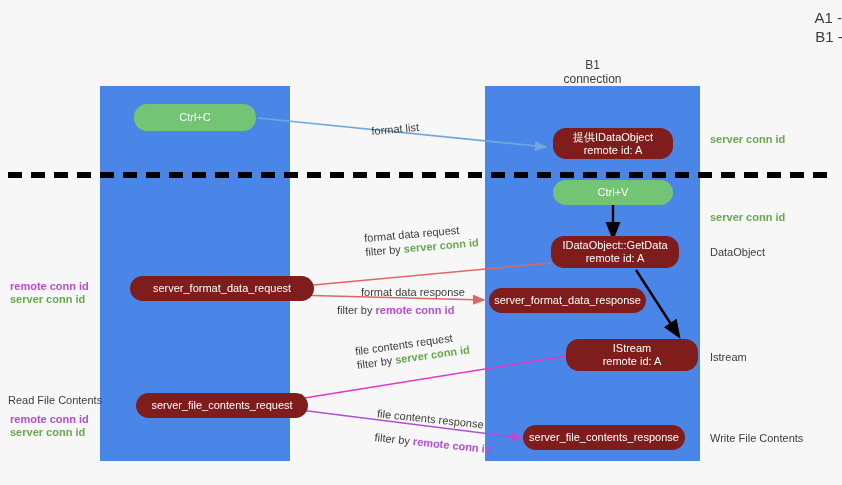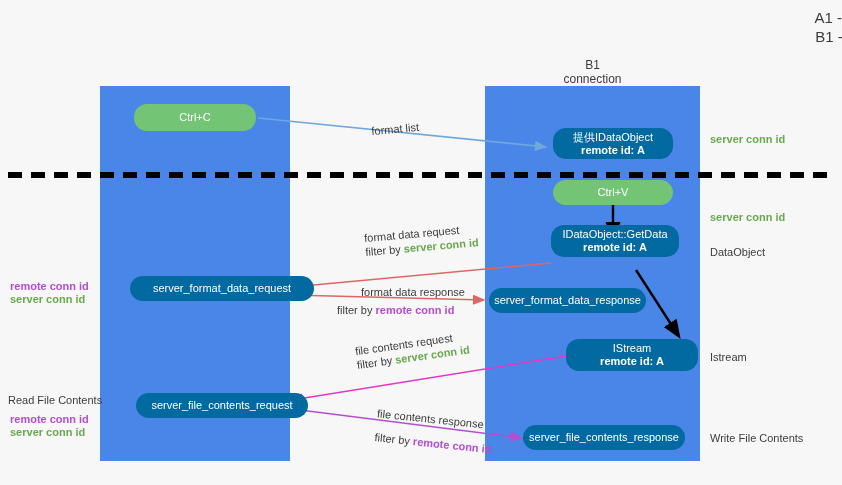--- a/index.html
+++ b/index.html
@@ -56,22 +56,22 @@
     flex-direction: column;
     align-items: center;
     justify-content: center;
     color: #ffffff;
     font-size: 11px;
     line-height: 13px;
     text-align: center;
     border-radius: 13px;
   }
   .node.green { background: #6aa84f; background: #74c476; }
-  .node.orange { background: #0369a1; }
-  .node .l2 { font-size: 11px; font-weight: bold; }
+  .node.orange { background: #7f1d1d; }
+  .node .l2 { font-size: 11px; }
   .edge-label {
     position: absolute;
     font-size: 11px;
     line-height: 14px;
     color: #3c3c3c;
     white-space: nowrap;
   }
   .edge-label.rot {
     transform-origin: left bottom;
   }
@@ -154,21 +154,21 @@
 
   <div class="node orange" style="left:553px; top:128px; width:120px; height:31px;">
     <div>提供IDataObject</div>
     <div class="l2">remote id: A</div>
   </div>
 
   <div class="node green" style="left:553px; top:180px; width:120px; height:25px;">
     <div>Ctrl+V</div>
   </div>
 
-  <div class="node orange" style="left:551px; top:225px; width:128px; height:32px;">
+  <div class="node orange" style="left:551px; top:236px; width:128px; height:32px;">
     <div>IDataObject::GetData</div>
     <div class="l2">remote id: A</div>
   </div>
 
   <div class="node orange" style="left:489px; top:288px; width:157px; height:25px;">
     <div>server_format_data_response</div>
   </div>
 
   <div class="node orange" style="left:566px; top:339px; width:132px; height:32px;">
     <div>IStream</div>

